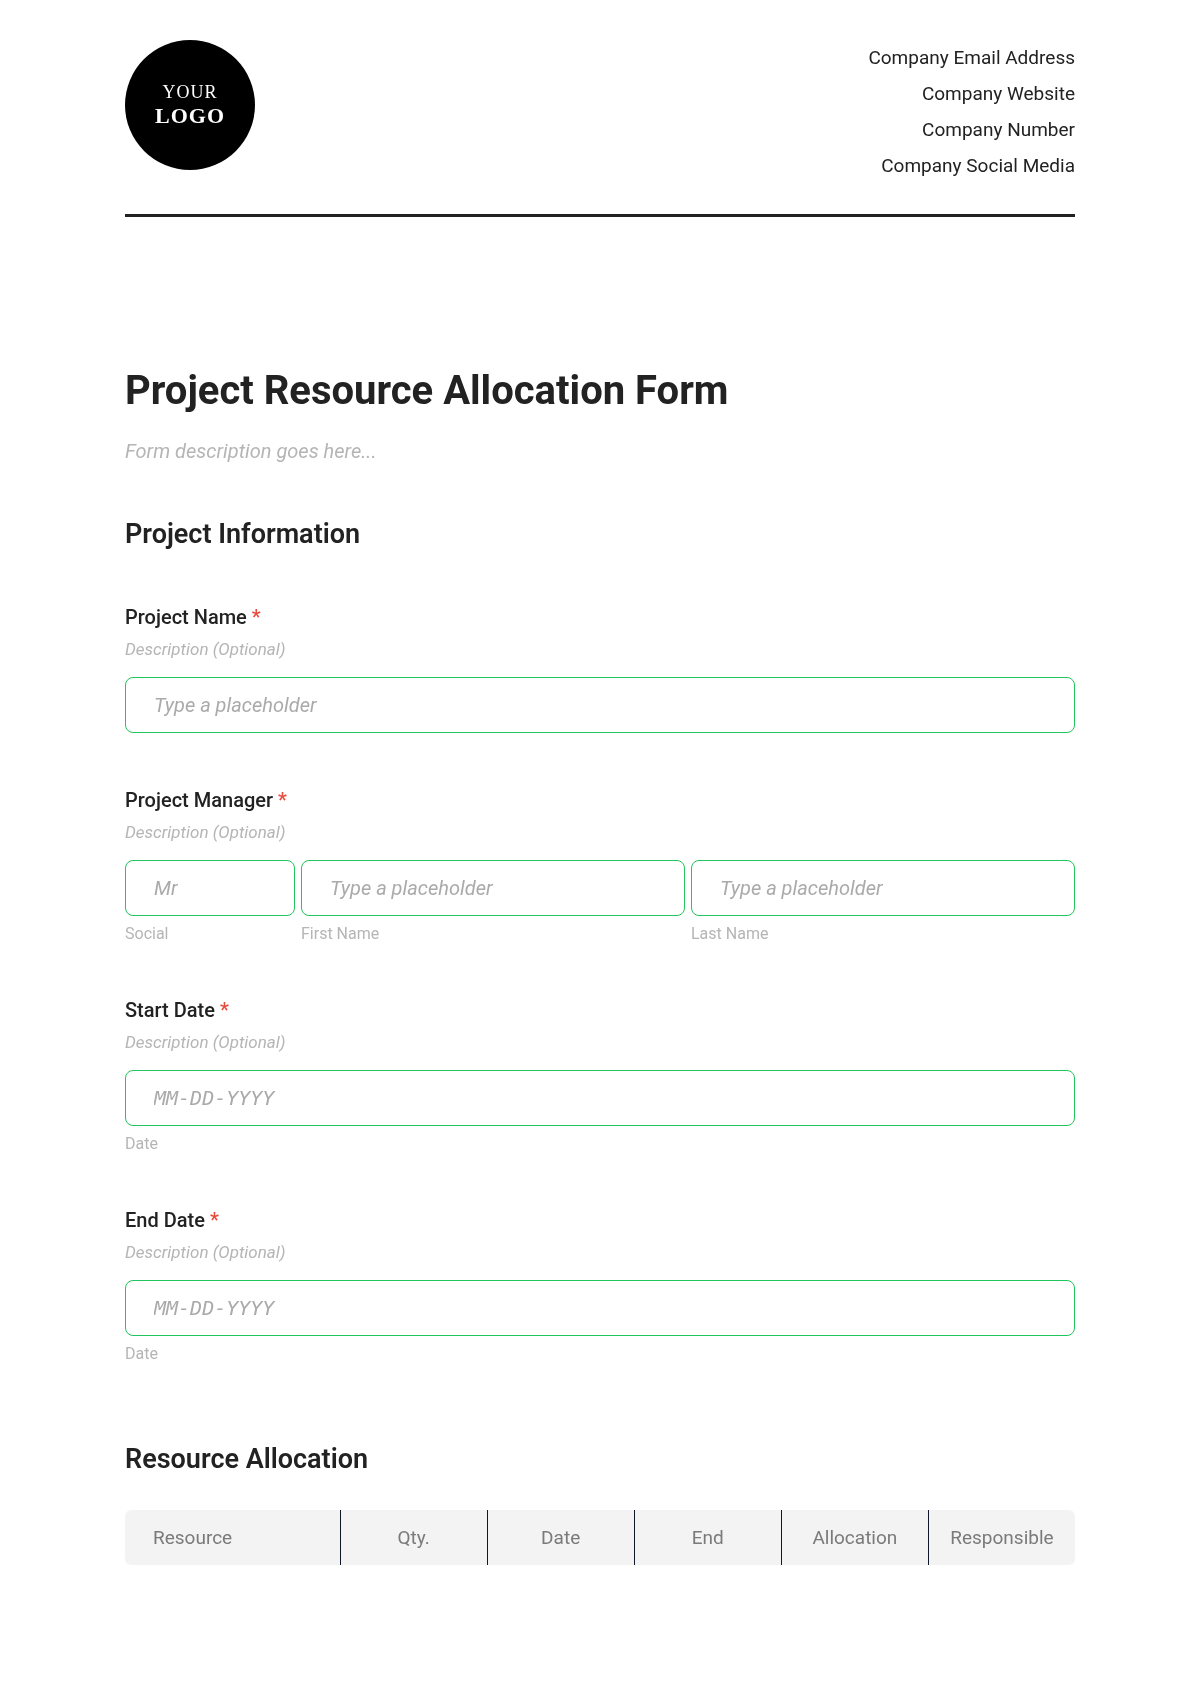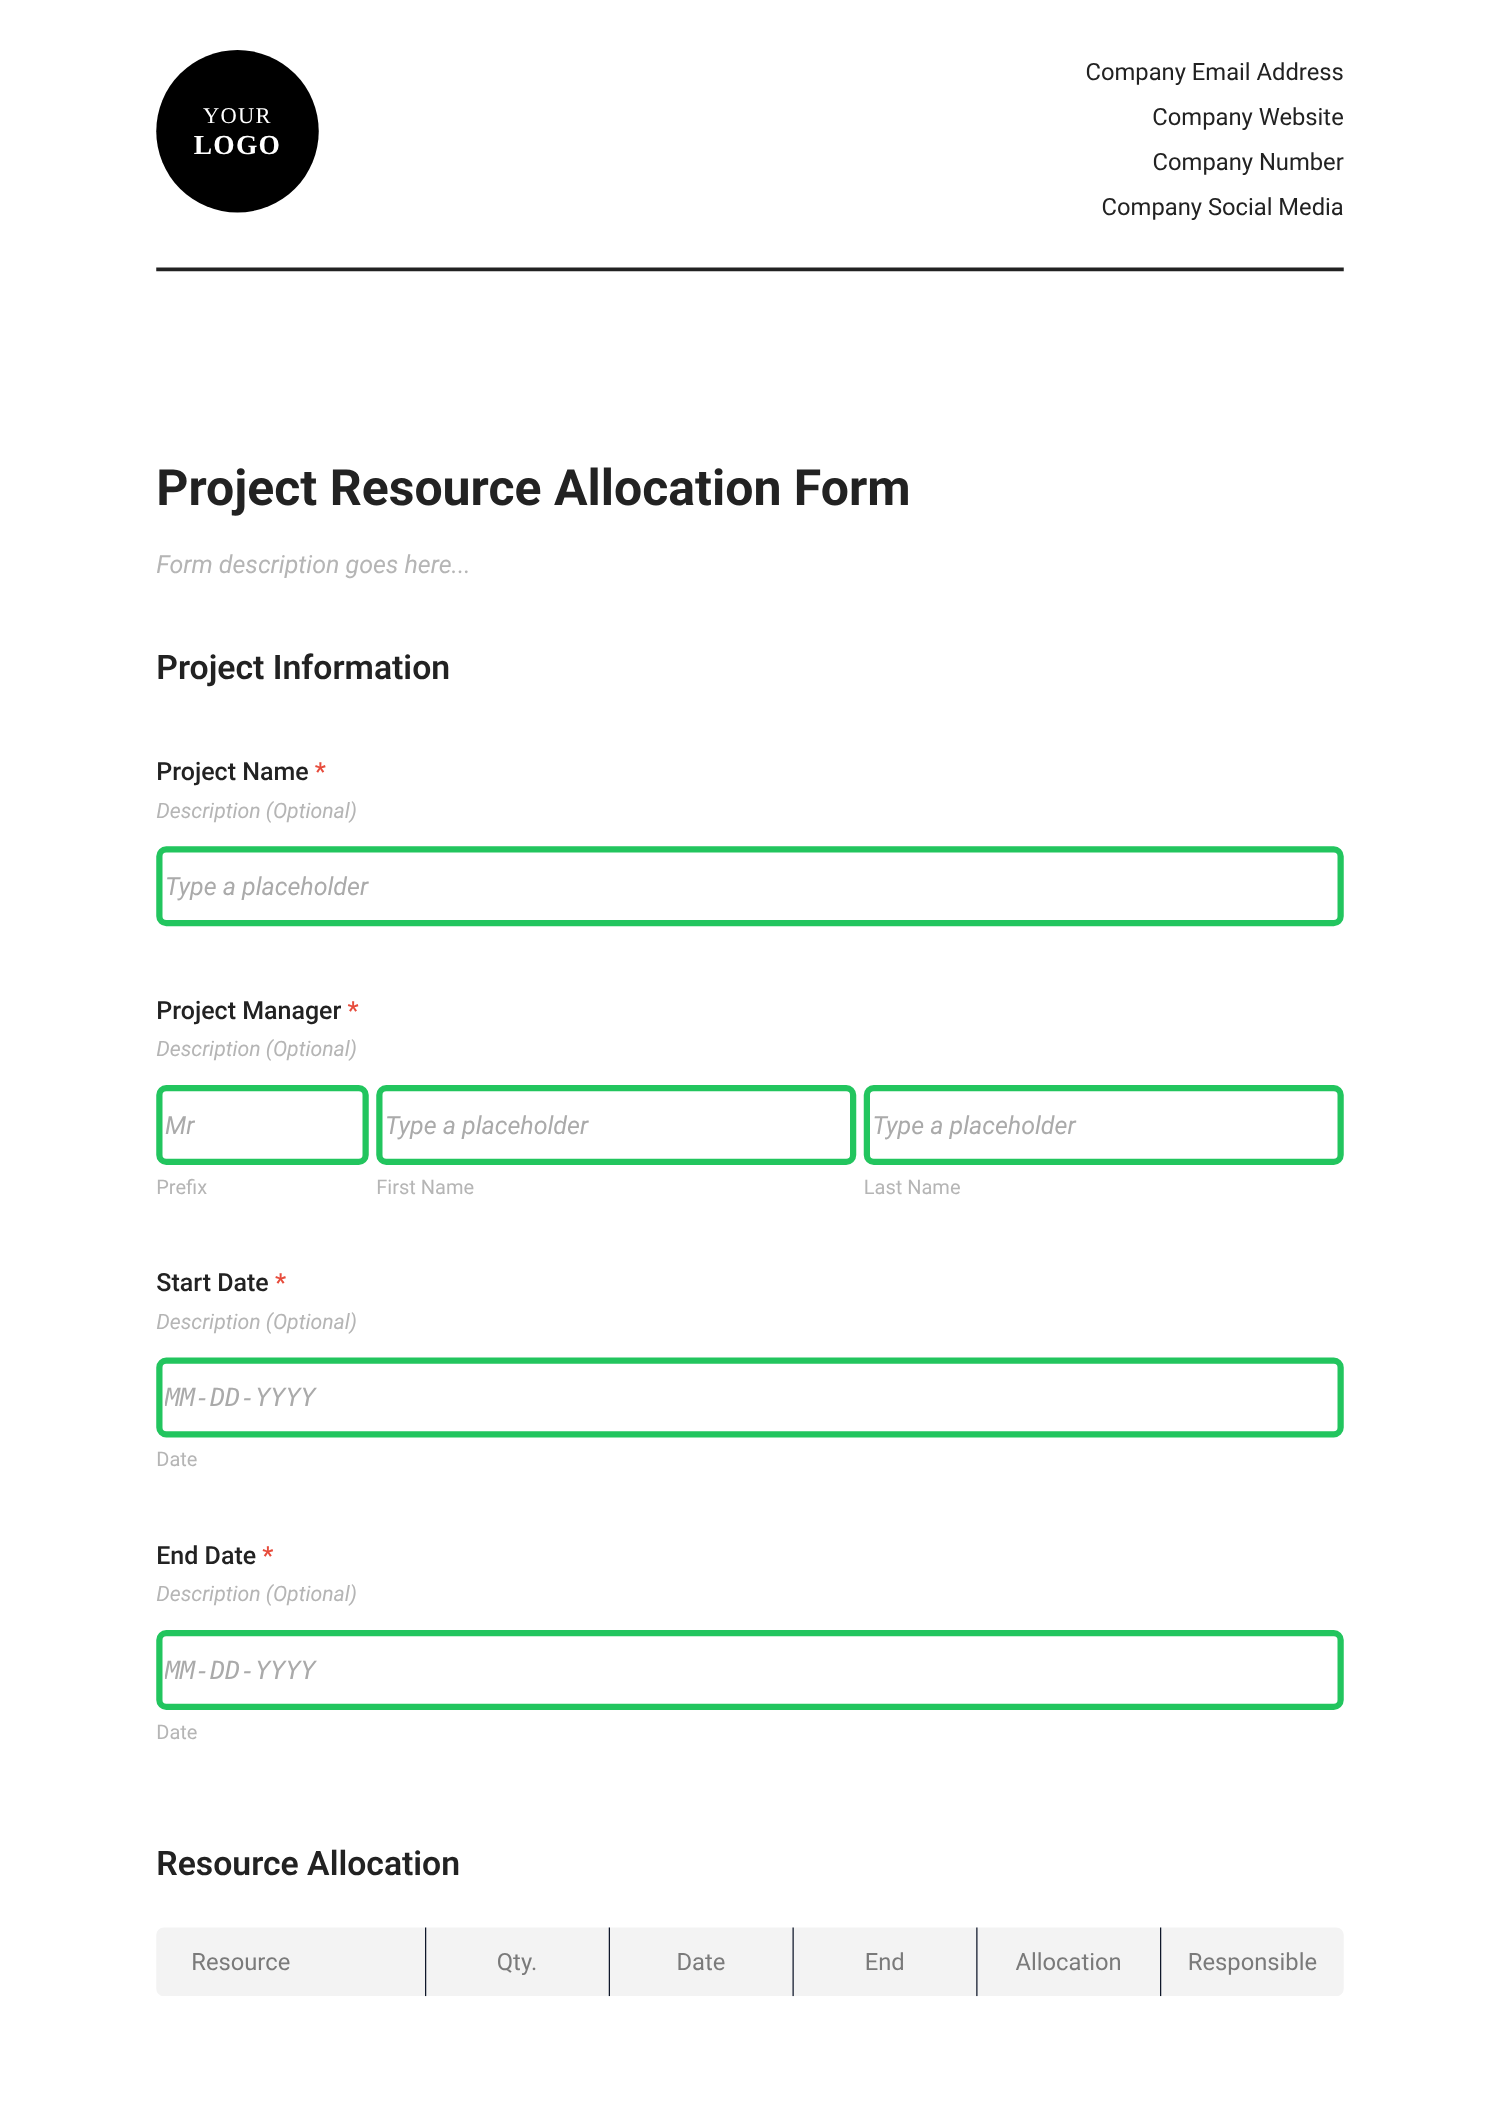--- a/index.html
+++ b/index.html
@@ -82,23 +82,23 @@
       color: #e74c3c;
     }
     .field-desc {
       font-size: 17px;
       font-style: italic;
       color: #b5b5b5;
       margin-bottom: 18px;
     }
     .text-input {
       width: 100%;
-      border: 5px solid #22c55e;
+      border: 1px solid #22c55e;
       border-radius: 8px;
-      padding: 15px 2px;
+      padding: 15px 28px;
       font-size: 20px;
       font-style: italic;
       color: #9a9a9a;
       background: #fff;
       font-family: inherit;
     }
     .text-input::placeholder {
       color: #aaaaaa;
       font-style: italic;
     }
@@ -171,21 +171,21 @@
 
 <div class="field-group">
   <div class="field-label">
     <span>Project Manager</span>
     <span class="required">*</span>
   </div>
   <div class="field-desc">Description (Optional)</div>
   <div class="name-row">
     <div class="name-col-prefix">
       <input type="text" class="text-input" style="font-style: normal; color: rgb(68, 68, 68);" placeholder="Mr">
-      <div class="sub-label">Prefix</div>
+      <div class="sub-label">Social</div>
     </div>
     <div class="name-col">
       <input type="text" class="text-input" style="font-style: normal;" placeholder="Type a placeholder">
       <div class="sub-label">First Name</div>
     </div>
     <div class="name-col">
       <input type="text" class="text-input" style="font-style: normal;" placeholder="Type a placeholder">
       <div class="sub-label">Last Name</div>
     </div>
   </div>

